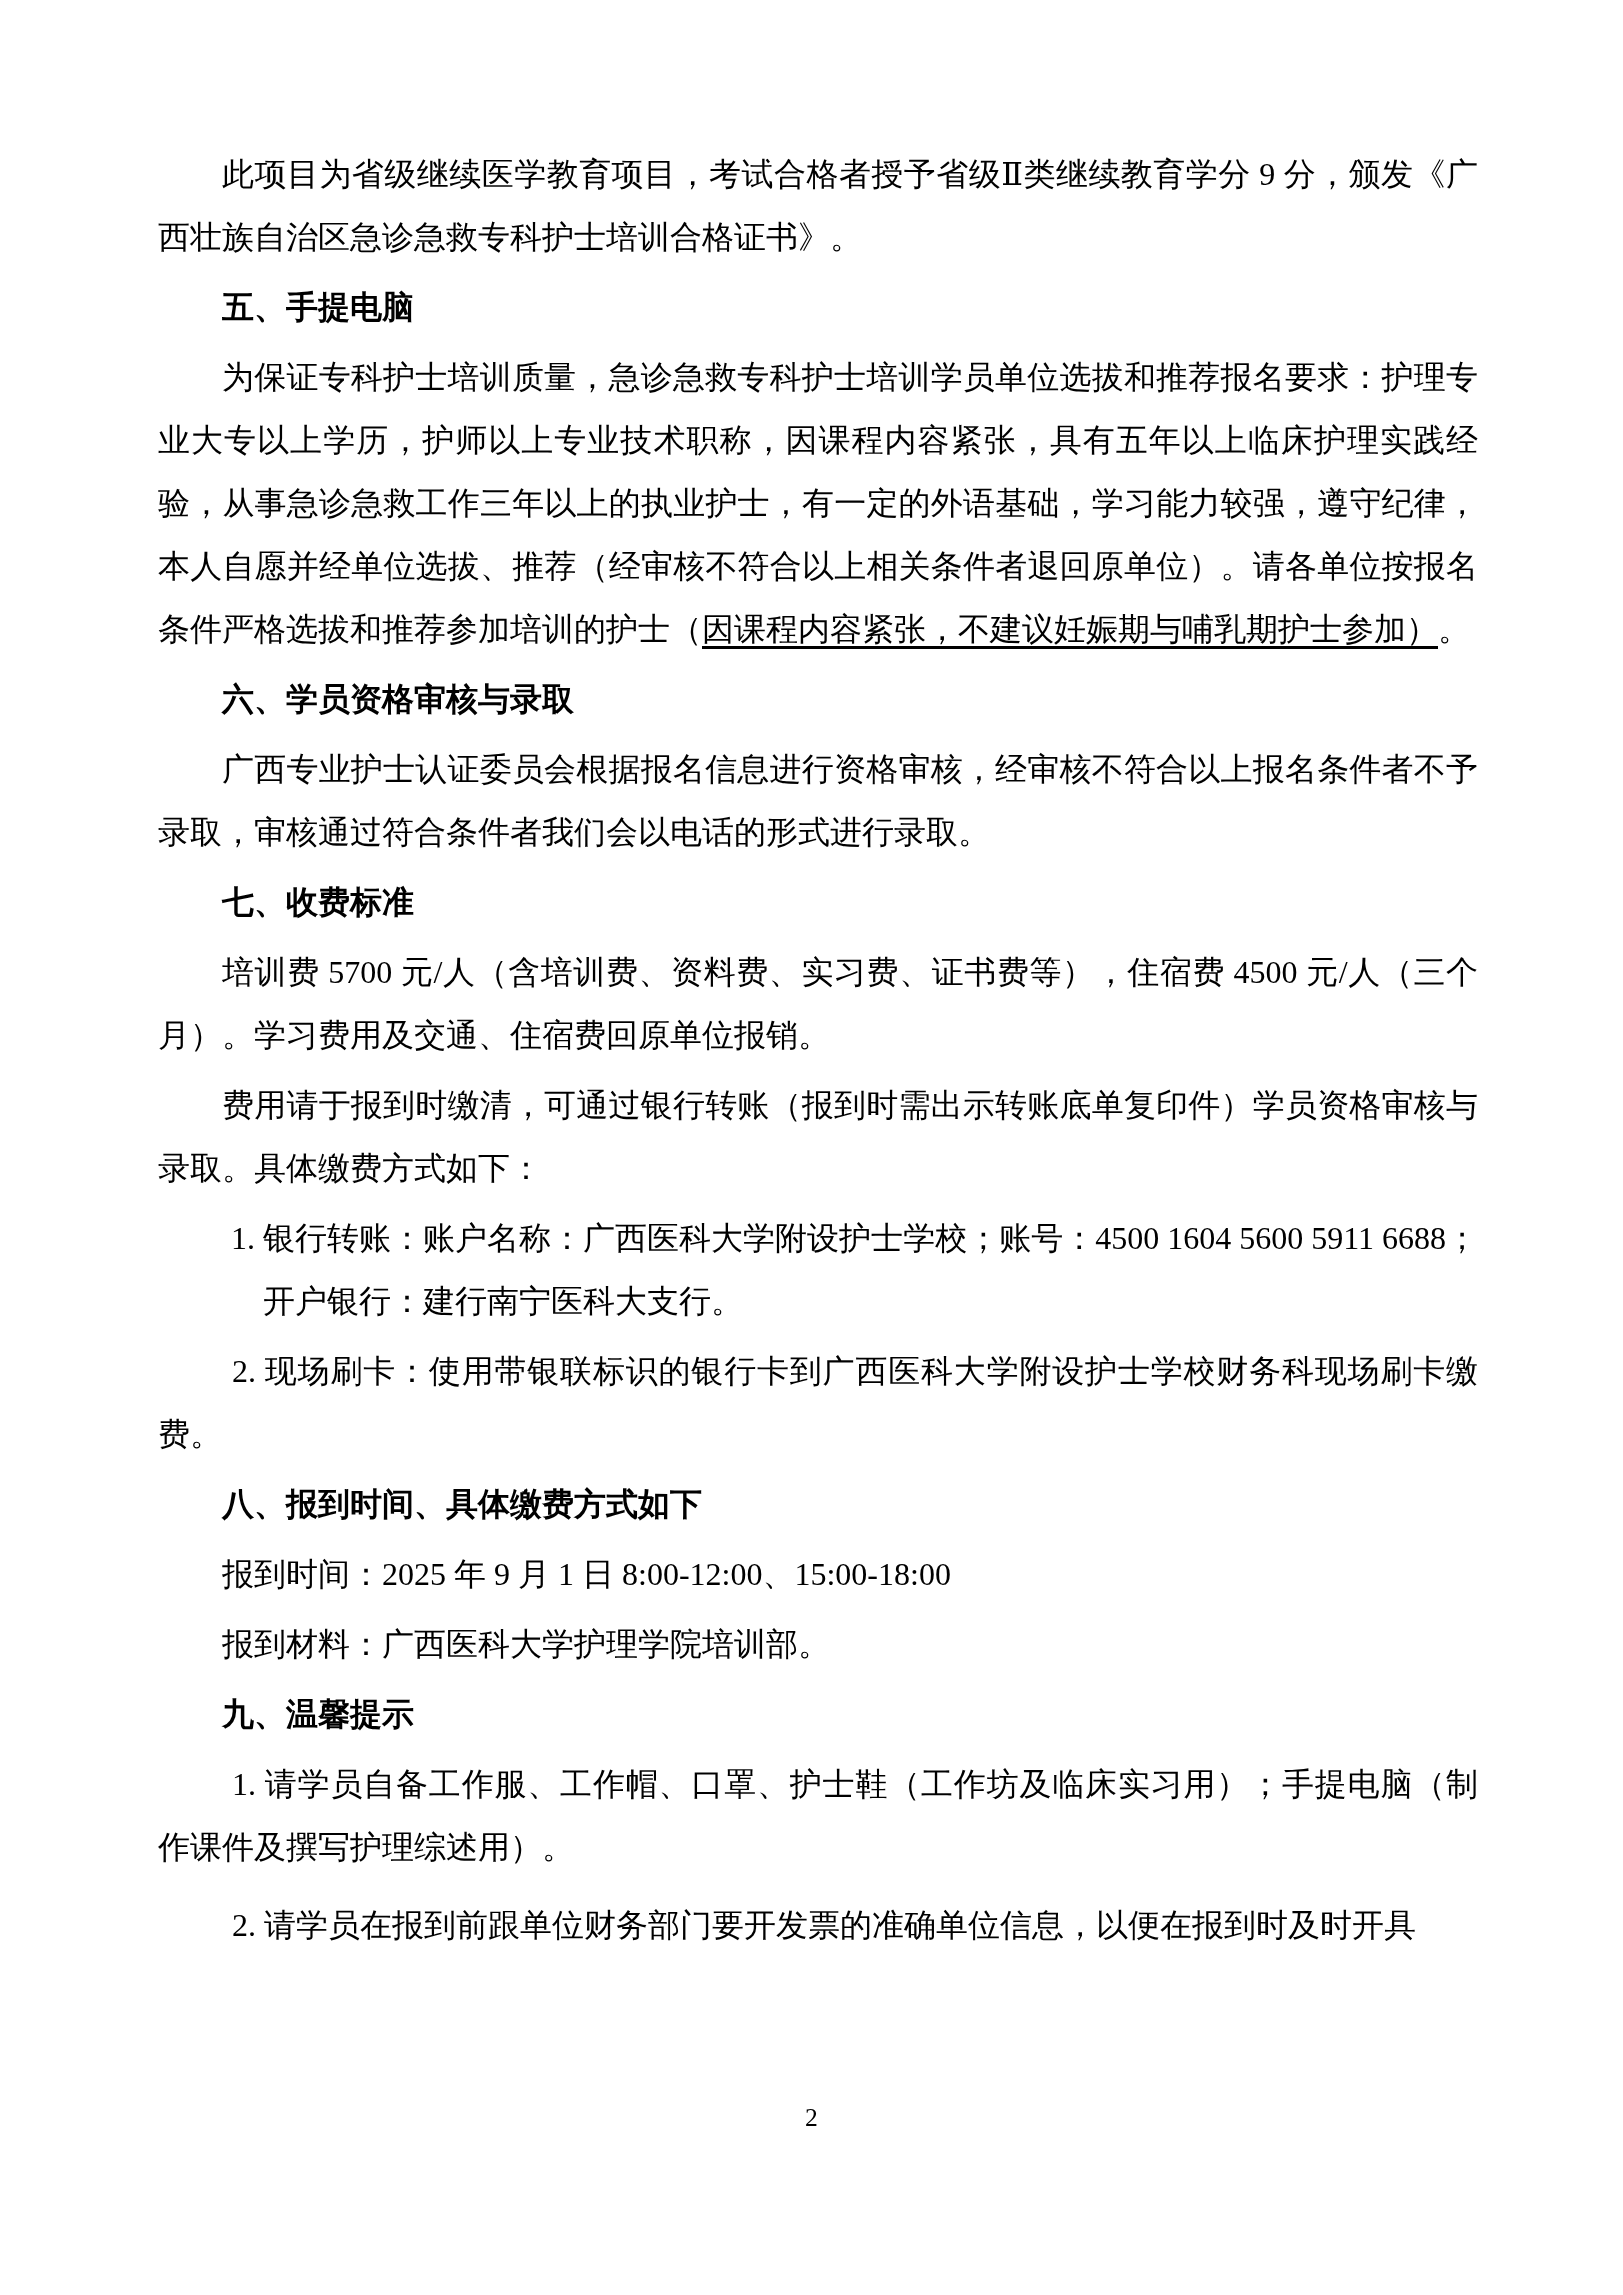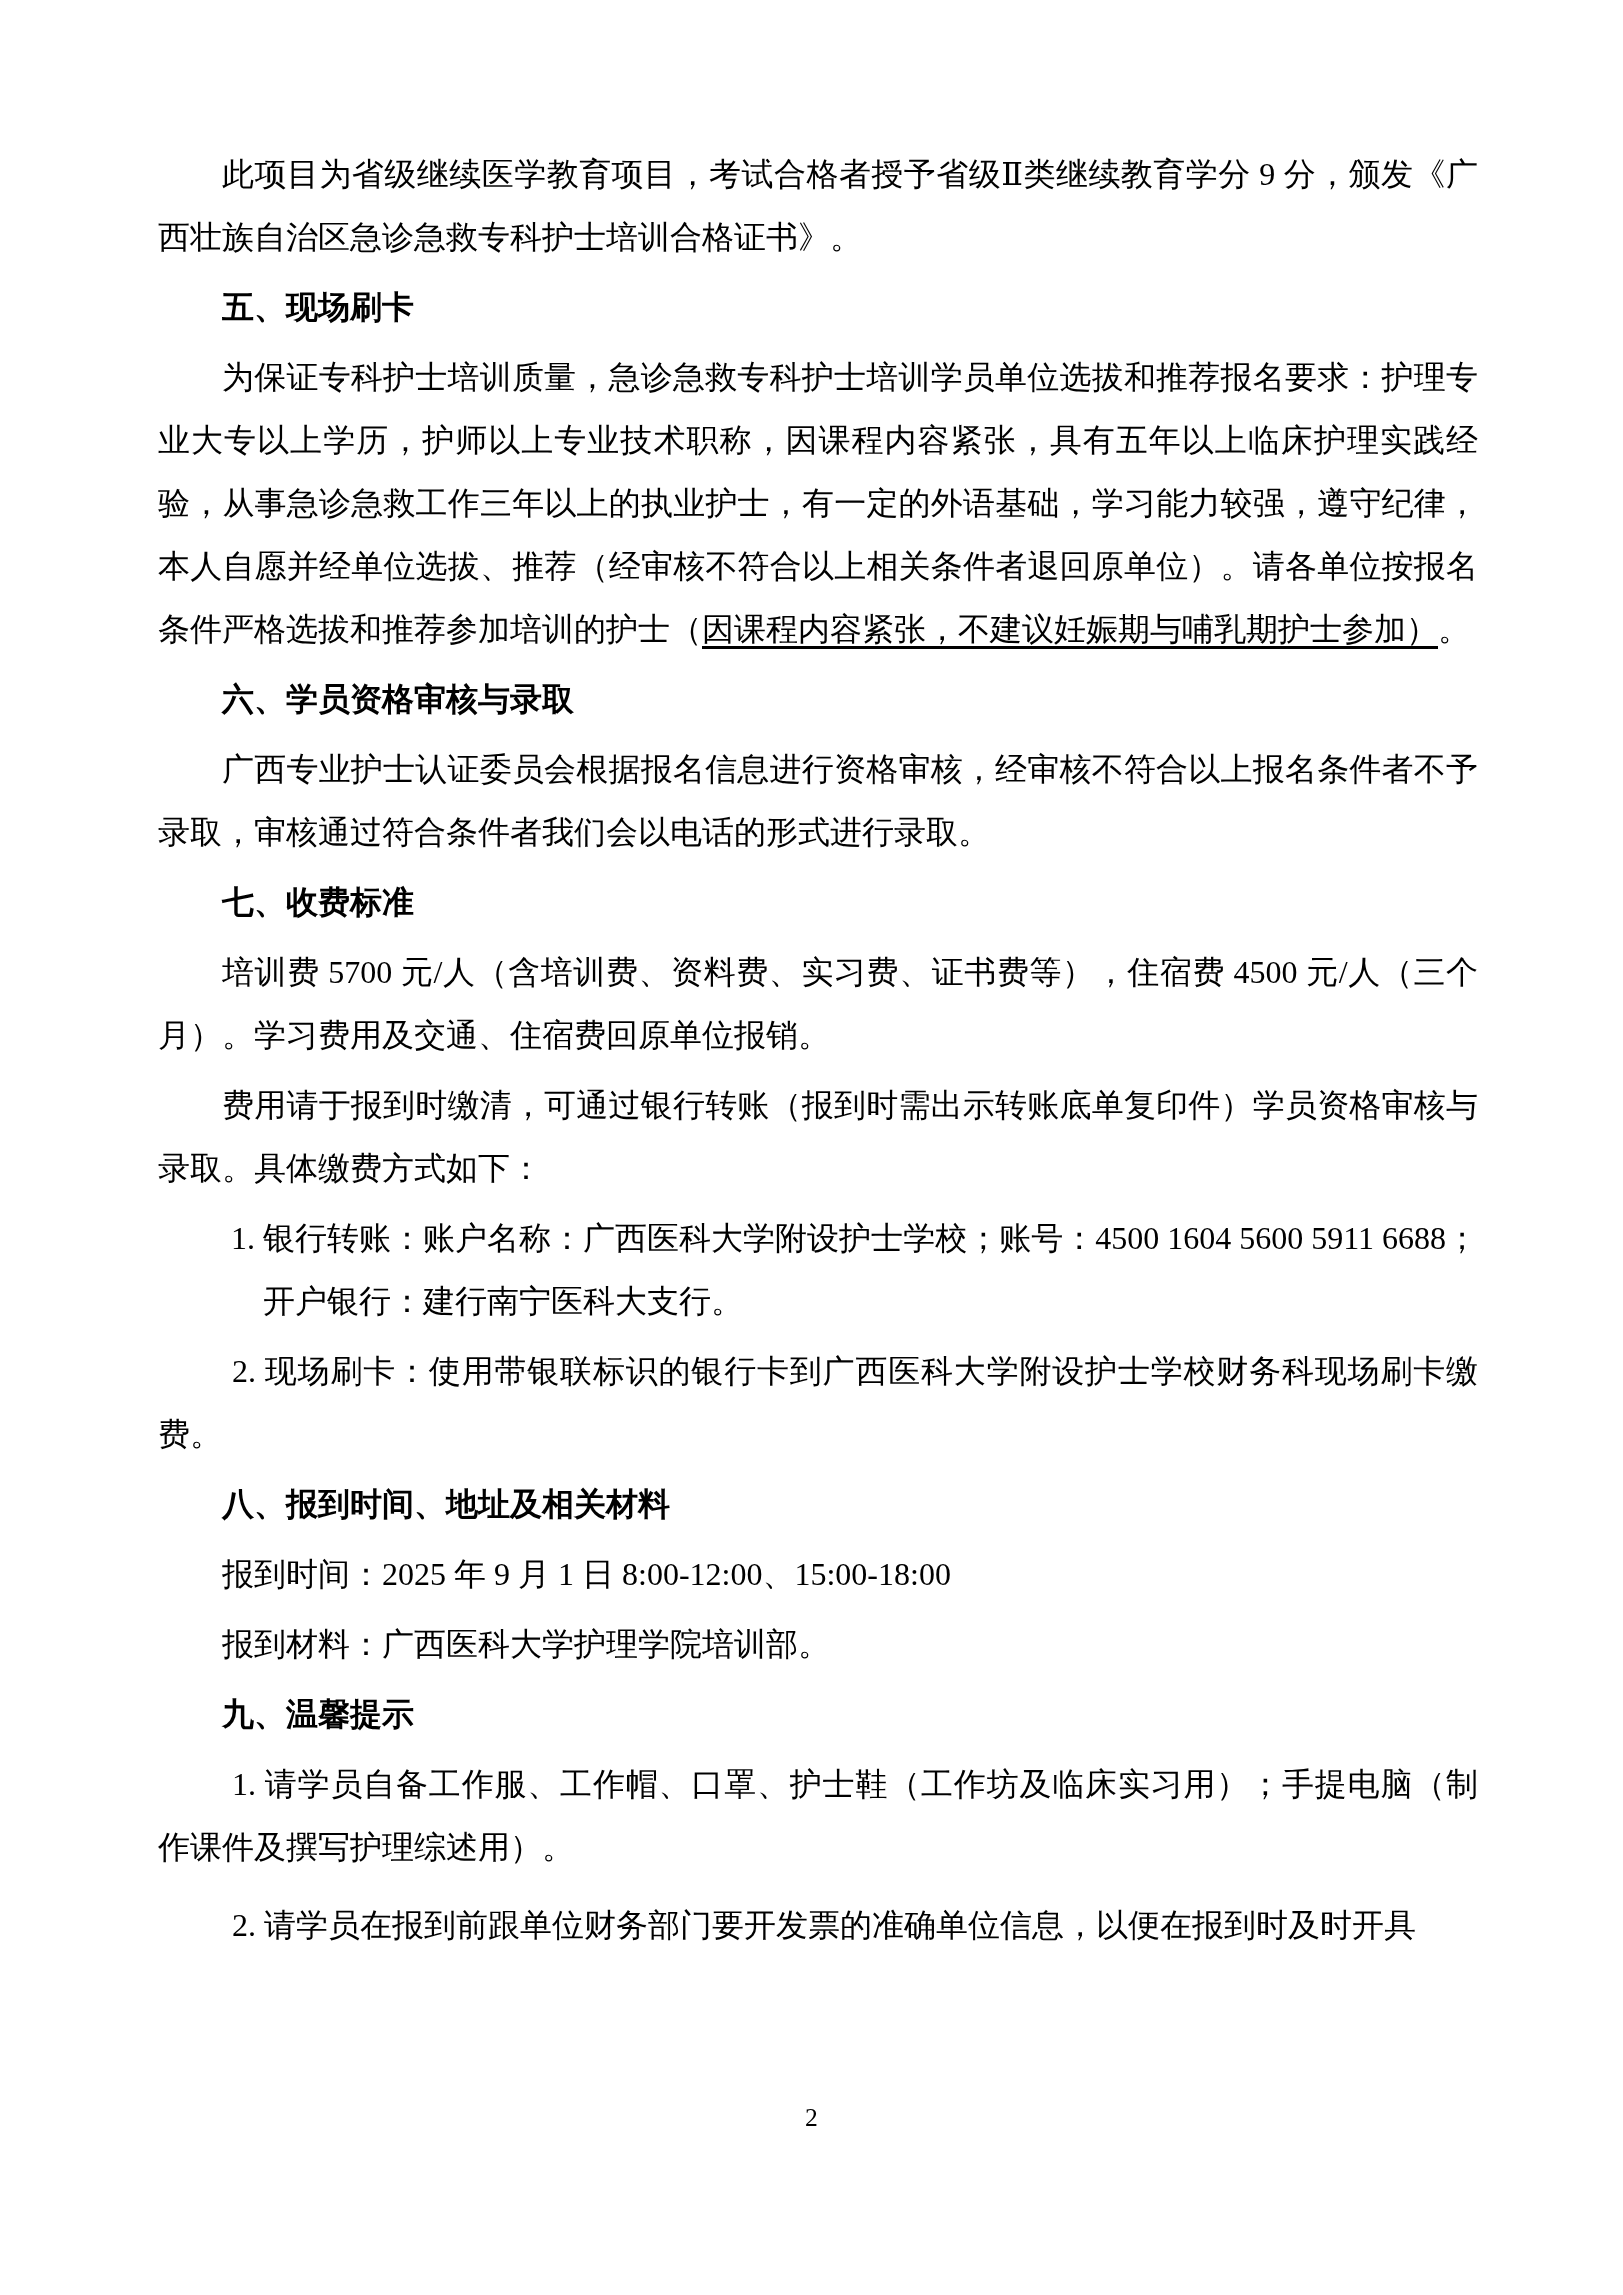--- a/index.html
+++ b/index.html
@@ -54,39 +54,39 @@
   }
 </style>
 </head>
 <body>
 
 <div class="page">
   <div class="doc">
 
     <p>此项目为省级继续医学教育项目，考试合格者授予省级Ⅱ类继续教育学分 9 分，颁发《广西壮族自治区急诊急救专科护士培训合格证书》。</p>
 
-    <p class="heading">五、现场刷卡</p>
+    <p class="heading">五、手提电脑</p>
 
     <p><span>为保证专科护士培训质量，急诊急救专科护士培训学员单位选拔和推荐报名要求：护理专业大专以上学历，护师以上专业技术职称，因课程内容紧张，具有五年以上临床护理实践经验，从事急诊急救工作三年以上的执业护士，有一定的外语基础，学习能力较强，遵守纪律，本人自愿并经单位选拔、推荐（经审核不符合以上相关条件者退回原单位）。请各单位按报名条件严格选拔和推荐参加培训的护士（</span><span class="u">因课程内容紧张，不建议妊娠期与哺乳期护士参加）</span><span>。</span></p>
 
     <p class="heading">六、学员资格审核与录取</p>
 
     <p>广西专业护士认证委员会根据报名信息进行资格审核，经审核不符合以上报名条件者不予录取，审核通过符合条件者我们会以电话的形式进行录取。</p>
 
     <p class="heading">七、收费标准</p>
 
     <p>培训费 5700 元/人（含培训费、资料费、实习费、证书费等），住宿费 4500 元/人（三个月）。学习费用及交通、住宿费回原单位报销。</p>
 
     <p>费用请于报到时缴清，可通过银行转账（报到时需出示转账底单复印件）学员资格审核与录取。具体缴费方式如下：</p>
 
     <p class="hang">1. 银行转账：账户名称：广西医科大学附设护士学校；账号：4500 1604 5600 5911 6688；开户银行：建行南宁医科大支行。</p>
 
     <p class="num sp10">2. 现场刷卡：使用带银联标识的银行卡到广西医科大学附设护士学校财务科现场刷卡缴费。</p>
 
-    <p class="heading sp6">八、报到时间、地址及相关材料</p>
+    <p class="heading sp6">八、报到时间、具体缴费方式如下</p>
 
     <p class="sp6">报到时间：2025 年 9 月 1 日 8:00-12:00、15:00-18:00</p>
 
     <p class="sp8">报到材料：广西医科大学护理学院培训部。</p>
 
 
 
     <p class="heading sp10">九、温馨提示</p>
 
     <p class="num sp12">1. 请学员自备工作服、工作帽、口罩、护士鞋（工作坊及临床实习用）；手提电脑（制作课件及撰写护理综述用）。</p>

